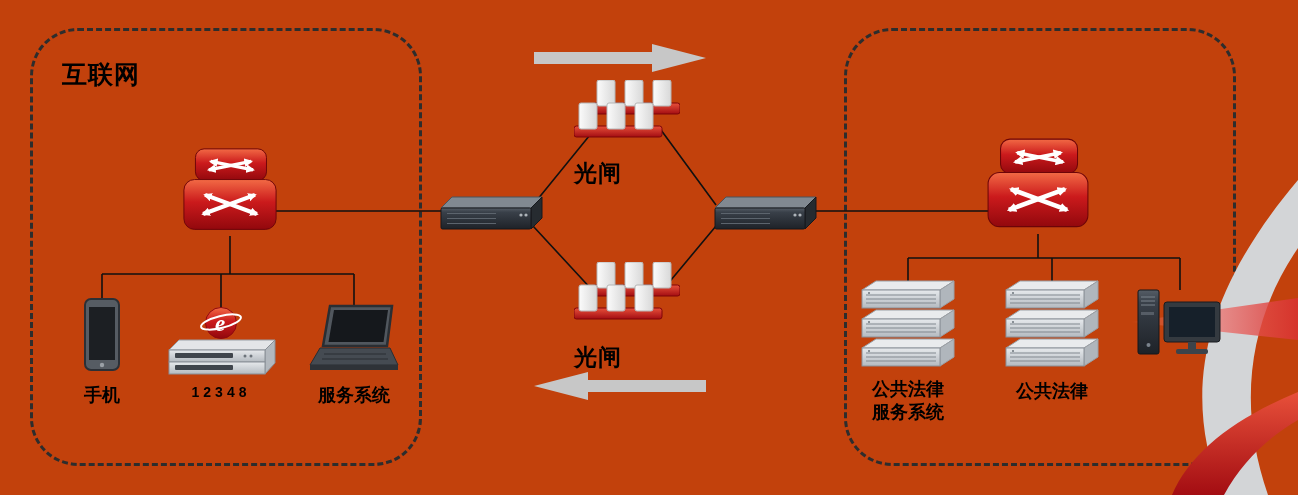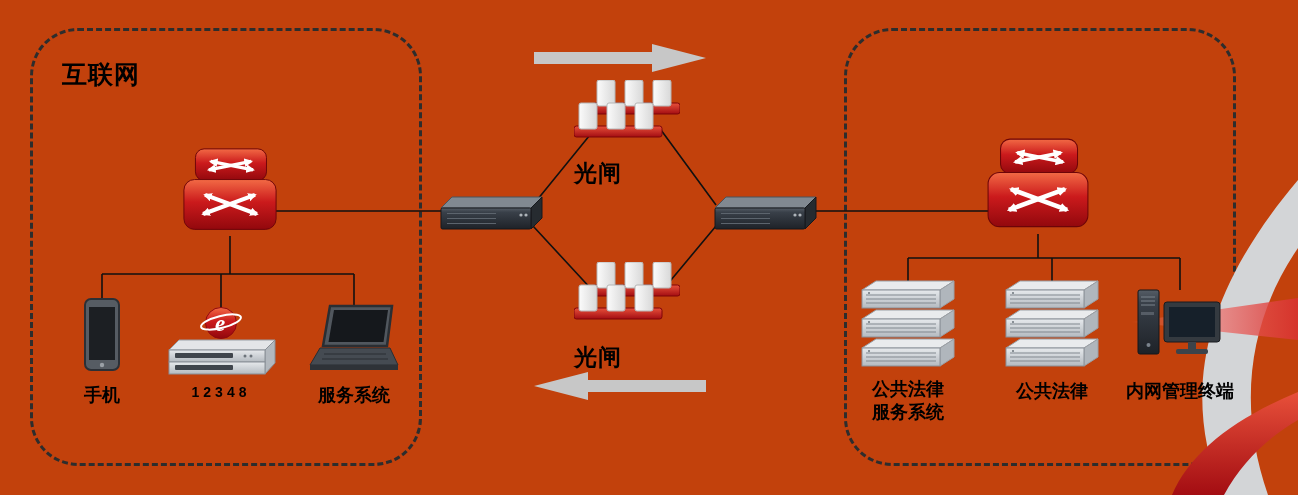--- a/index.html
+++ b/index.html
@@ -234,15 +234,14 @@
       <rect x="28" y="14" width="56" height="40" rx="3" fill="#343a40" stroke="#181b1f"></rect>
       <rect x="33" y="19" width="46" height="30" fill="#16202a"></rect>
       <rect x="52" y="54" width="8" height="7" fill="#3c434a"></rect>
       <rect x="40" y="61" width="32" height="5" rx="2" fill="#3c434a"></rect>
     </svg>
   </div>
 
   <div class="lbl lbl-med pre" style="left:858px;top:378px;width:100px">公共法律
 服务系统</div>
   <div class="lbl lbl-med" style="left:1002px;top:380px;width:100px">公共法律</div>
-  <div class="lbl lbl-med" style="left:1110px;top:380px;width:140px">内网管理终端</div>
 
 </div>
 
 </body></html>

